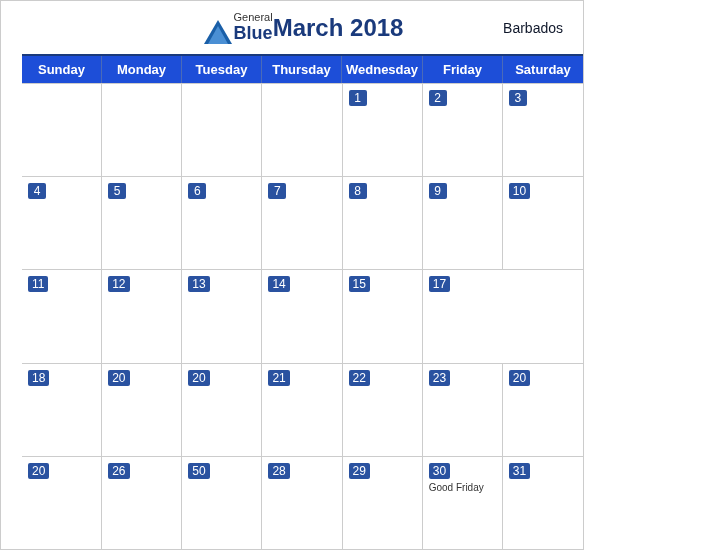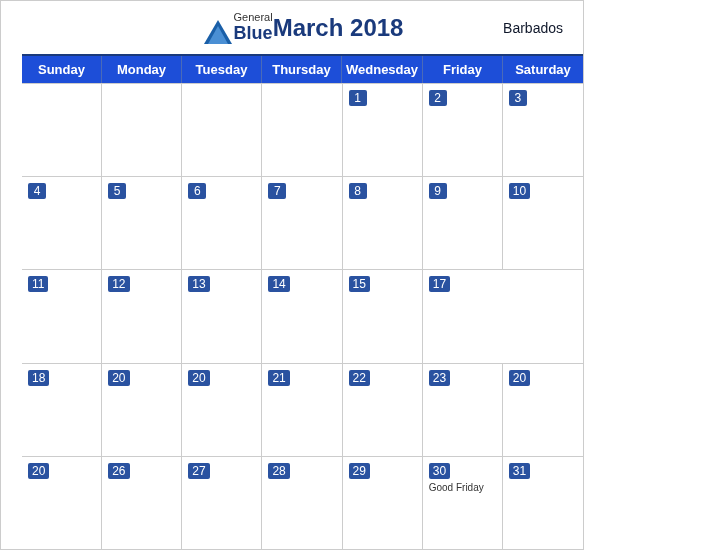--- a/index.html
+++ b/index.html
@@ -188,21 +188,21 @@
           <div class="day-cell"><span class="day-number">20</span></div>
           <div class="day-cell"><span class="day-number">20</span></div>
           <div class="day-cell"><span class="day-number">21</span></div>
           <div class="day-cell"><span class="day-number">22</span></div>
           <div class="day-cell"><span class="day-number">23</span></div>
           <div class="day-cell"><span class="day-number">20</span></div>
         </div>
         <div class="week-row">
           <div class="day-cell"><span class="day-number">20</span></div>
           <div class="day-cell"><span class="day-number">26</span></div>
-          <div class="day-cell"><span class="day-number">27</span></div>
+          <div class="day-cell"><span class="day-number">50</span></div>
           <div class="day-cell"><span class="day-number">28</span></div>
           <div class="day-cell"><span class="day-number">29</span></div>
           <div class="day-cell"><span class="day-number">30</span><div class="holiday-text">Good Friday</div></div>
           <div class="day-cell"><span class="day-number">31</span></div>
         </div>
       </div>
   </div>
 </div>
 
 </body></html>

